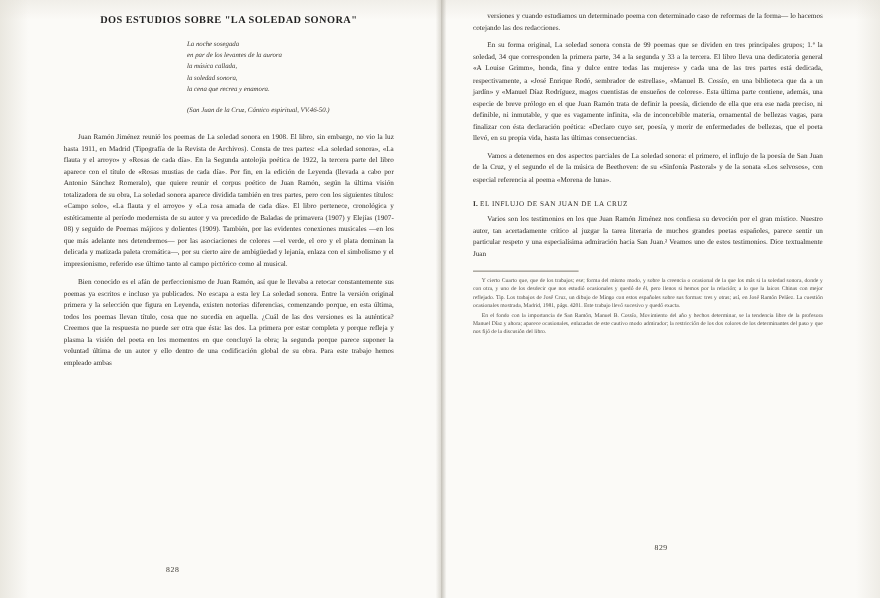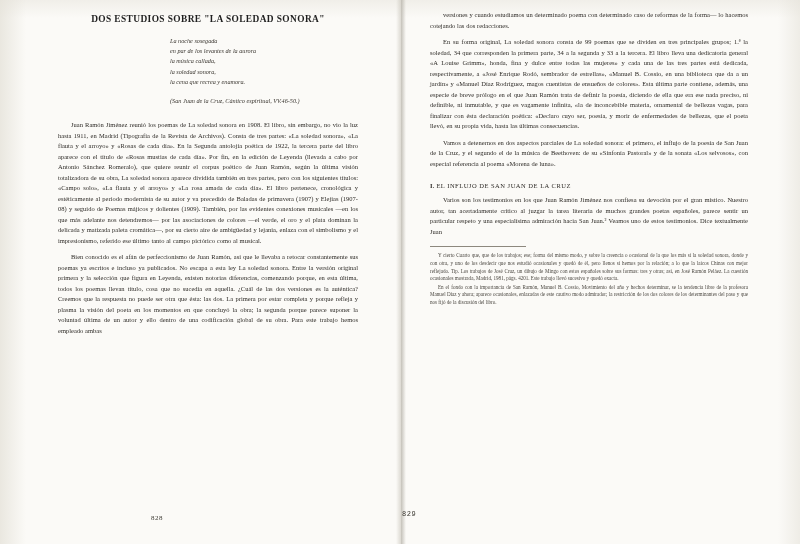--- a/index.html
+++ b/index.html
@@ -145,23 +145,23 @@
   .folio-left {
     left: 0;
     right: 0;
     bottom: 22px;
     text-align: center;
     width: 314px;
   }
   .folio-right {
     left: 0;
     right: 0;
-    bottom: 26px;
+    bottom: 42px;
+    text-align: center;
     width: 398px;
-    font-family: Liberation Mono, monospace;
   }
   
   .soft {
     filter: blur(0.18px);
     opacity: 0.93;
   }
 </style>
 </head>
 <body>
 

